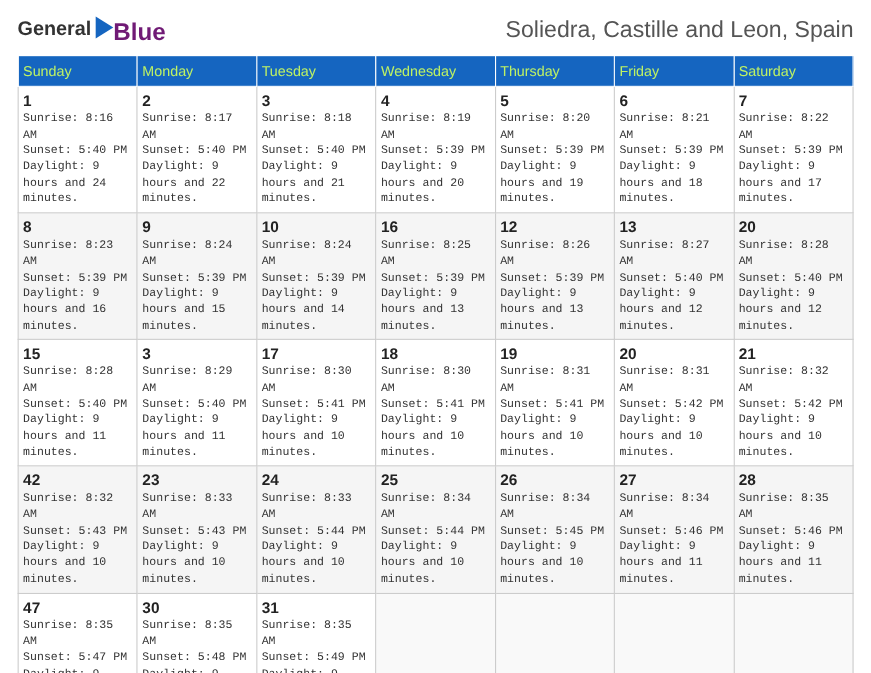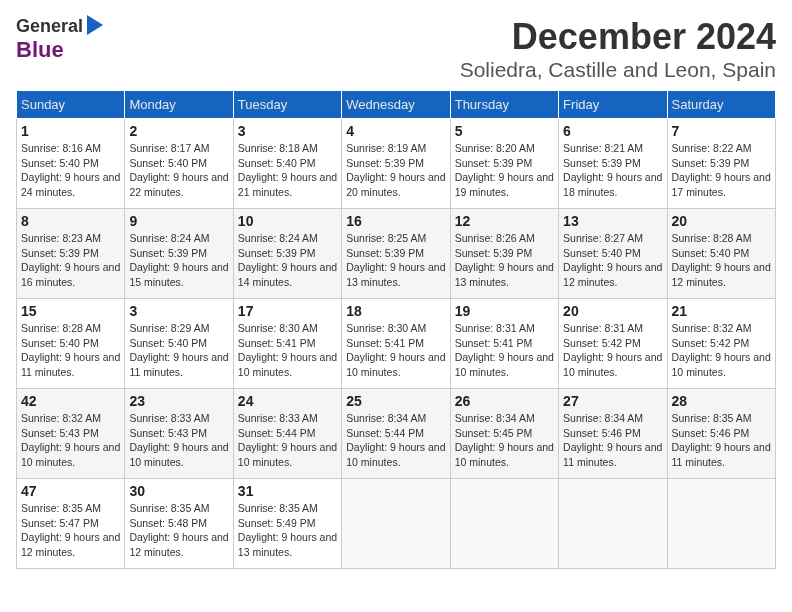--- a/index.html
+++ b/index.html
@@ -11,21 +11,21 @@
       padding: 16px;
     }
     .header-section {
       display: flex;
       justify-content: space-between;
       align-items: flex-start;
       margin-bottom: 8px;
     }
     .logo {
       display: flex;
-      flex-direction: column;
+      flex-direction: row;
       align-items: flex-start;
     }
     .title-section {
       text-align: right;
     }
     .month-title {
       font-size: 36px;
       font-weight: bold;
       color: #333;
     }
@@ -33,21 +33,21 @@
       font-size: 21px;
       color: #555;
     }
     .calendar {
       width: 100%;
       border-collapse: collapse;
       font-size: 11px;
     }
     .calendar th {
       background-color: #1565c0;
-      color: #e5e5e5;
+      color: #bef264;
       padding: 6px 4px;
       text-align: left;
       font-size: 13px;
       font-weight: normal;
       border: 1px solid #fff;
     }
     .calendar td {
       border: 1px solid #ccc;
       vertical-align: top;
       padding: 4px;
@@ -62,20 +62,21 @@
       font-size: 14px;
       font-weight: bold;
       color: #222;
       display: block;
       margin-bottom: 2px;
     }
     .day-info {
       font-size: 10.5px;
       color: #333;
       line-height: 1.4;
+      font-family: Liberation Mono, monospace;
     }
     .empty-cell {
       background: #f9f9f9 !important;
     }
     .logo-wrapper {
       display: flex;
       align-items: center;
     }
     .logo-arrow {
       width: 0;
@@ -92,21 +93,20 @@
 
 <div class="header-section">
   <div class="logo">
     <div class="logo-wrapper">
       <span style="font-size:18px;font-weight:bold;color:#333;">General</span>
       <div class="logo-arrow"></div>
     </div>
     <span style="font-size:22px;font-weight:bold;color:#701a75;">Blue</span>
   </div>
   <div class="title-section">
-    <div class="month-title">December 2024</div>
     <div class="location-title">Soliedra, Castille and Leon, Spain</div>
   </div>
 </div>
 
 <table class="calendar">
   <thead>
     <tr>
     <th>Sunday</th>
         <th>Monday</th>
         <th>Tuesday</th>

